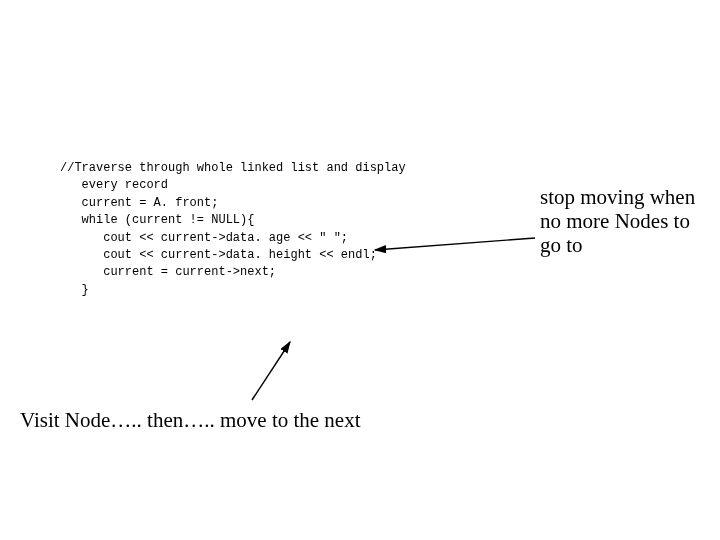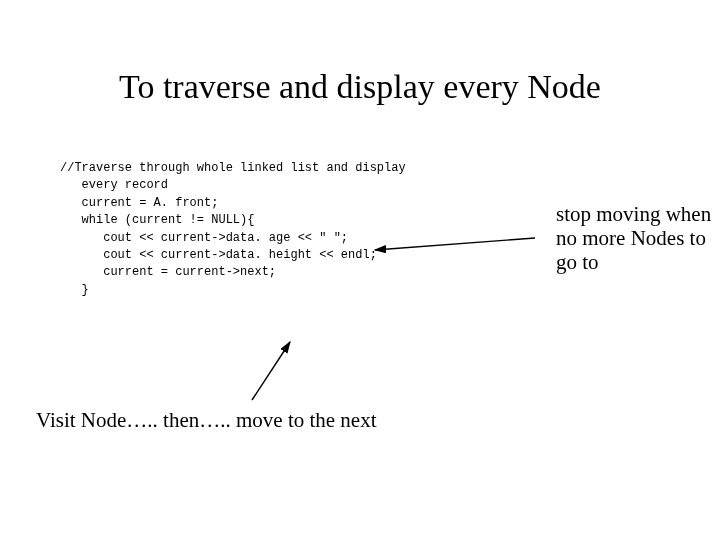--- a/index.html
+++ b/index.html
@@ -37,44 +37,42 @@
     line-height: 1.45;
     white-space: pre;
   }
   .annotation {
     position: absolute;
     font-family: "Times New Roman", Times, serif;
     font-size: 21px;
     line-height: 1.15;
   }
   .ann-right {
-    top: 202px;
+    top: 185px;
     left: 540px;
     width: 160px;
-    margin-left: 16px;
   }
   .ann-bottom {
     top: 408px;
-    left: 36px;
+    left: 20px;
     width: 450px;
   }
   svg.arrows {
     position: absolute;
     top: 0;
     left: 0;
     width: 720px;
     height: 540px;
     pointer-events: none;
   }
 </style>
 </head>
 <body>
 <div class="slide">
 
-  <div class="title">To traverse and display every Node</div>
 
   <div class="code"><span>//Traverse through whole linked list and display</span>
 <span>   every record</span>
 <span>   current = A. front;</span>
 <span>   while (current != NULL){</span>
 <span>      cout &lt;&lt; current-&gt;data. age &lt;&lt; " ";</span>
 <span>      cout &lt;&lt; current-&gt;data. height &lt;&lt; endl;</span>
 <span>      current = current-&gt;next;</span>
 <span>   }</span></div>
 

